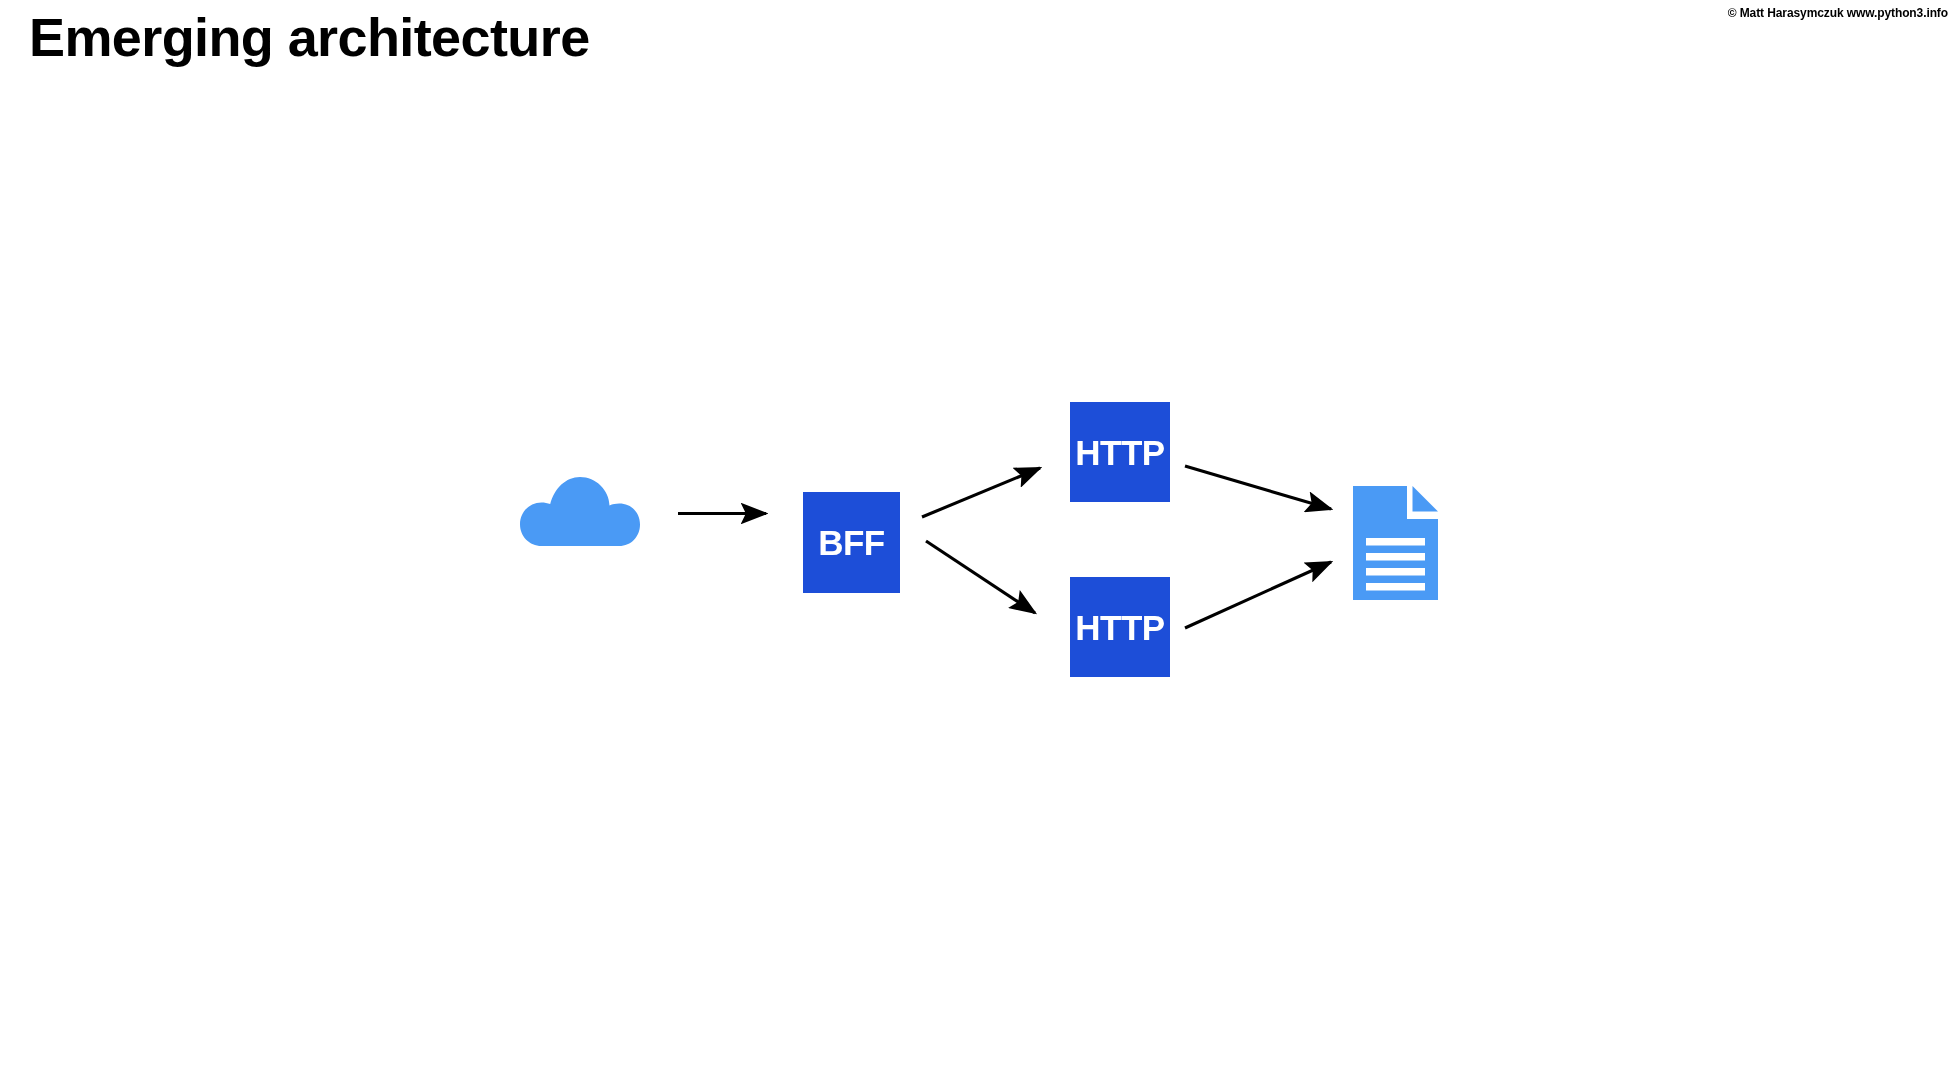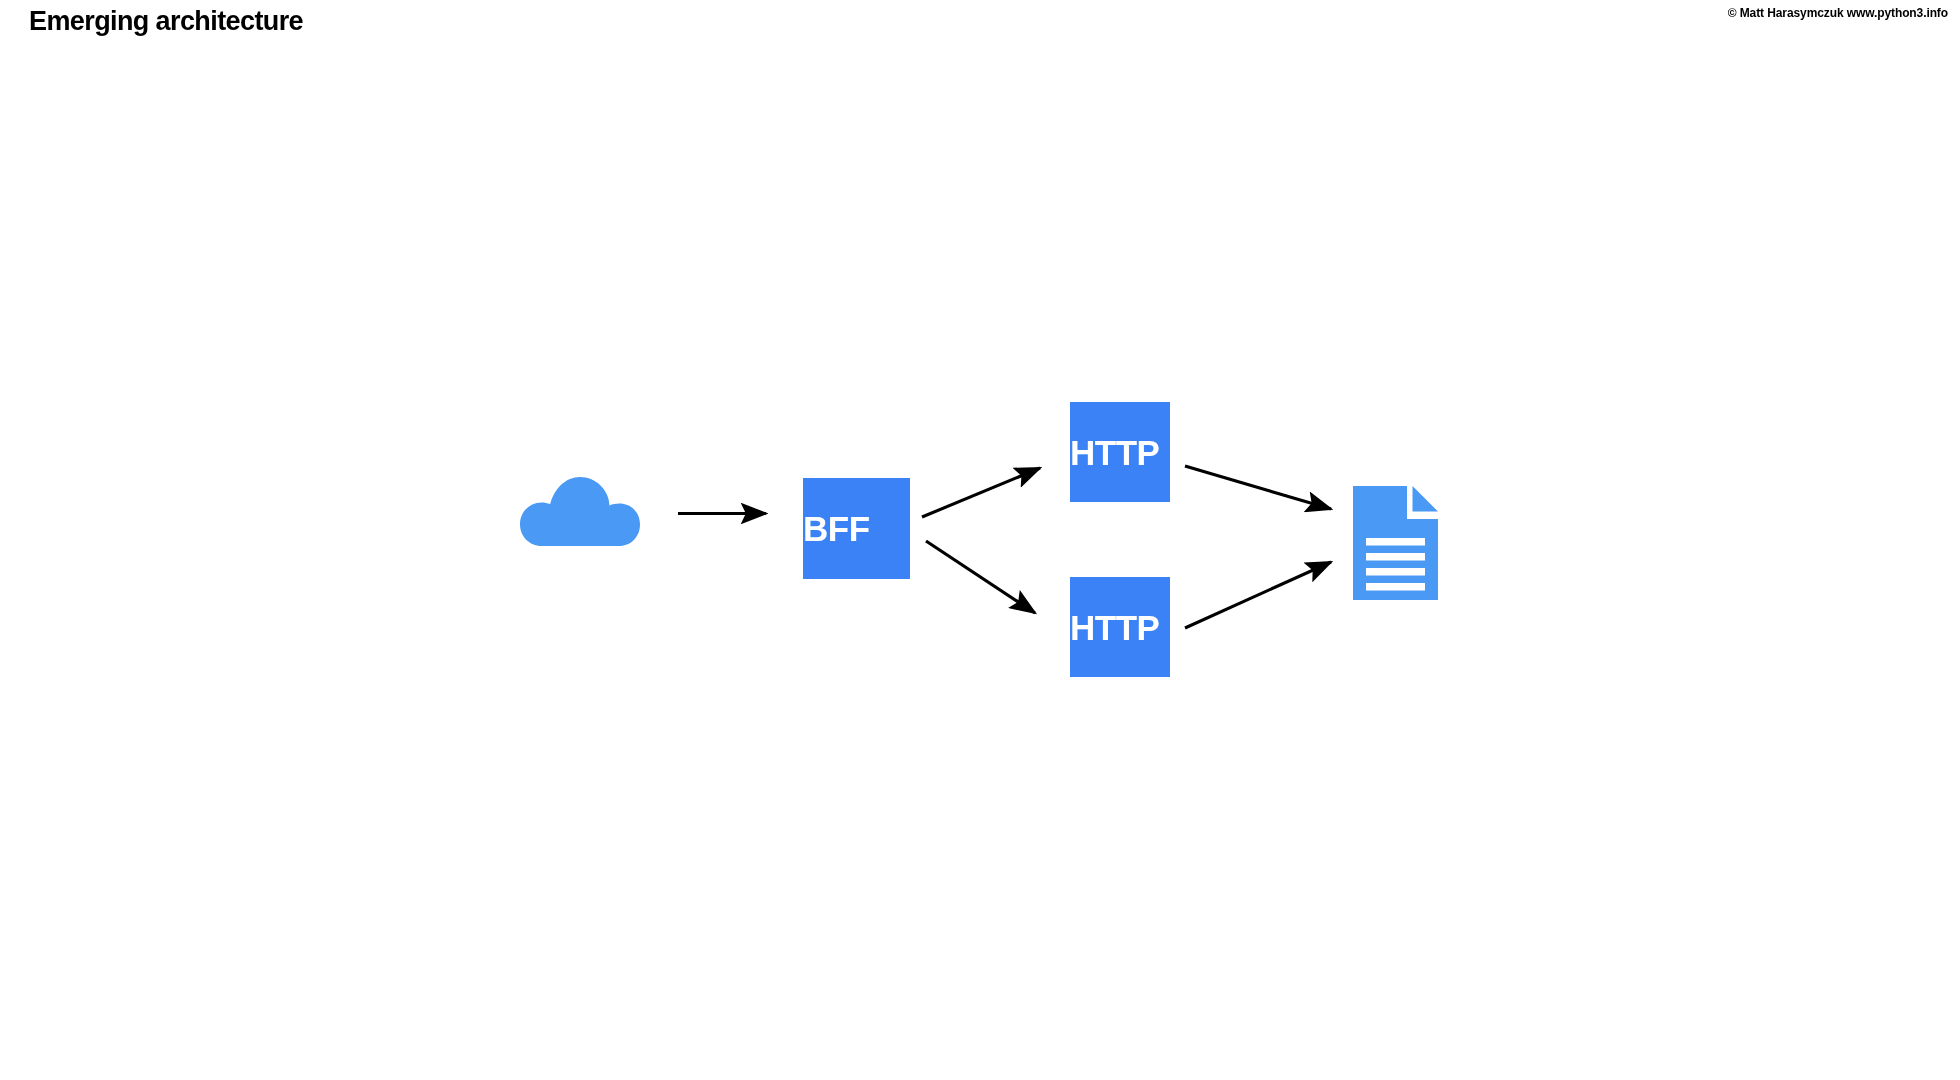--- a/index.html
+++ b/index.html
@@ -14,21 +14,21 @@
     overflow: hidden;
     font-family: "Liberation Sans", sans-serif;
     -webkit-font-smoothing: antialiased;
   }
 
   
   #slide-title {
     position: absolute;
     left: 29px;
     top: 6px;
-    font-size: 27px;
+    font-size: 54px;
     font-weight: bold;
     color: #000000;
     letter-spacing: -0.6px;
     white-space: nowrap;
     line-height: 1.15;
   }
   #copyright-notice {
     position: absolute;
     right: 12px;
     top: 6px;
@@ -53,35 +53,36 @@
     top: 0;
     width: 1960px;
     height: 1080px;
     overflow: visible;
     pointer-events: none;
   }
 
   
   .node-box {
     position: absolute;
-    background: #3b82f6;
+    background: #1d4ed8;
     display: flex;
     align-items: center;
+    justify-content: center;
     box-sizing: border-box;
   }
   .node-box-label {
     color: #ffffff;
     font-size: 35px;
     font-weight: bold;
     letter-spacing: -0.5px;
     line-height: 1;
     user-select: none;
   }
 
-  #node-bff     { left: 803px;  top: 478px; width: 107px; height: 101px; }
+  #node-bff     { left: 803px;  top: 492px; width: 97px; height: 101px; }
   #node-http-1  { left: 1070px; top: 402px; width: 100px; height: 100px; }
   #node-http-2  { left: 1070px; top: 577px; width: 100px; height: 100px; }
 
   
   #node-cloud {
     position: absolute;
     left: 519px;
     top: 474px;
     width: 122px;
     height: 74px;

